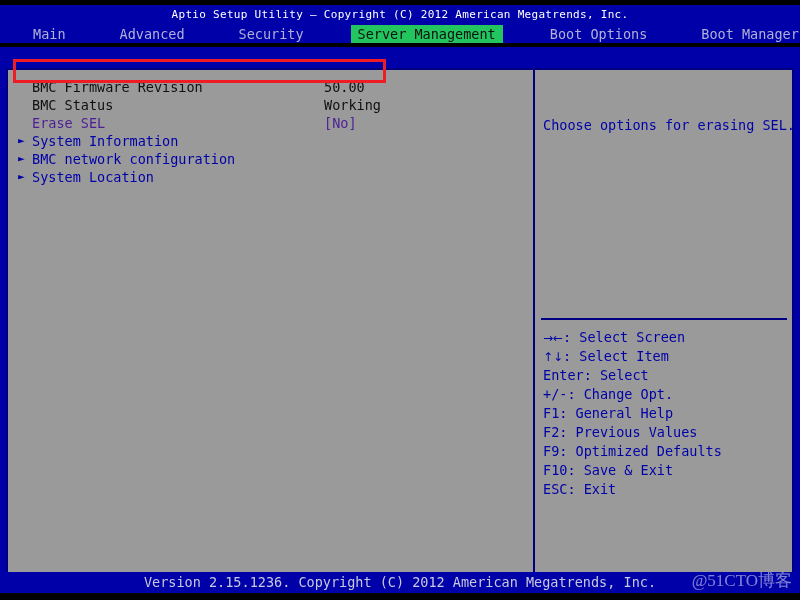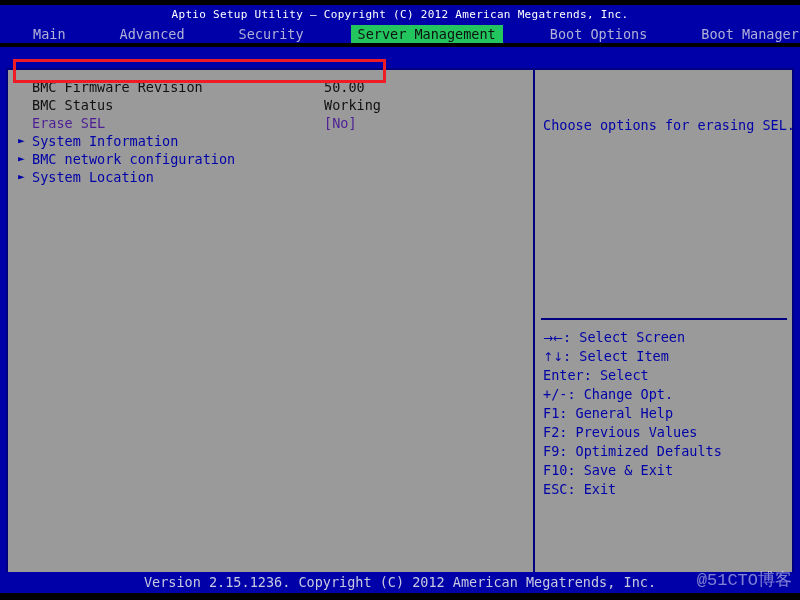--- a/index.html
+++ b/index.html
@@ -181,21 +181,21 @@
   }
   .footer-strip {
     position: absolute;
     left: 0; top: 593px;
     width: 800px; height: 7px;
     background: #000000;
   }
   .watermark {
     position: absolute;
     right: 8px; top: 569px;
-    font-family: Liberation Mono, monospace;
+    font-family: Liberation Serif, serif;
     font-size: 17px;
     line-height: 24px;
     color: rgba(235,235,245,0.55);
     white-space: pre;
   }
 </style>
 </head>
 <body>
 
 <div id="screen">

